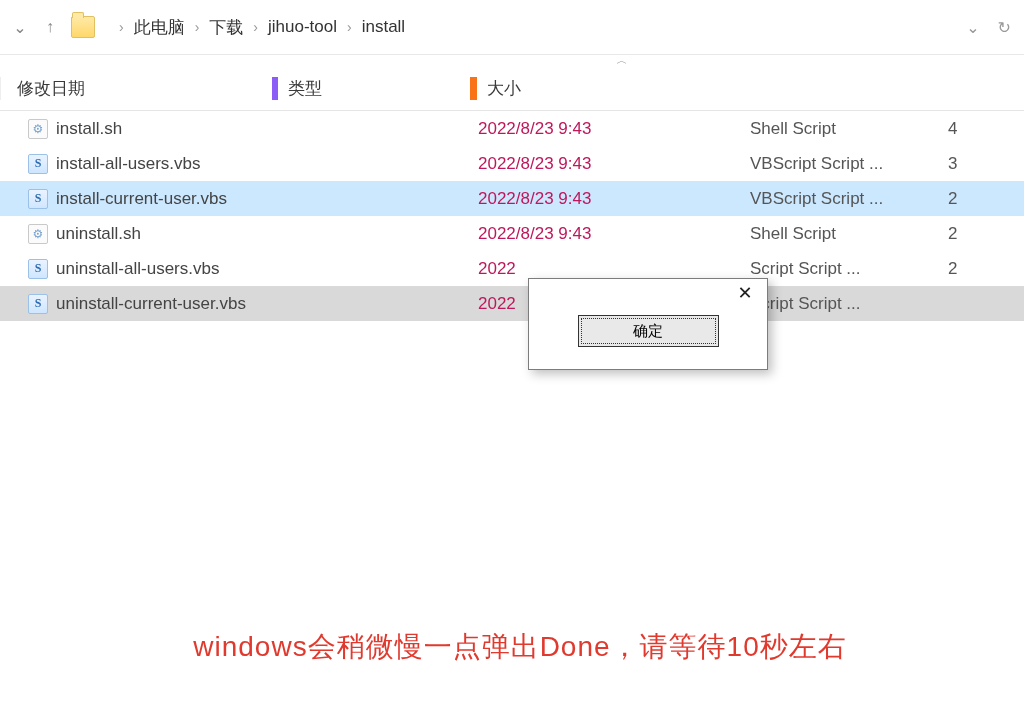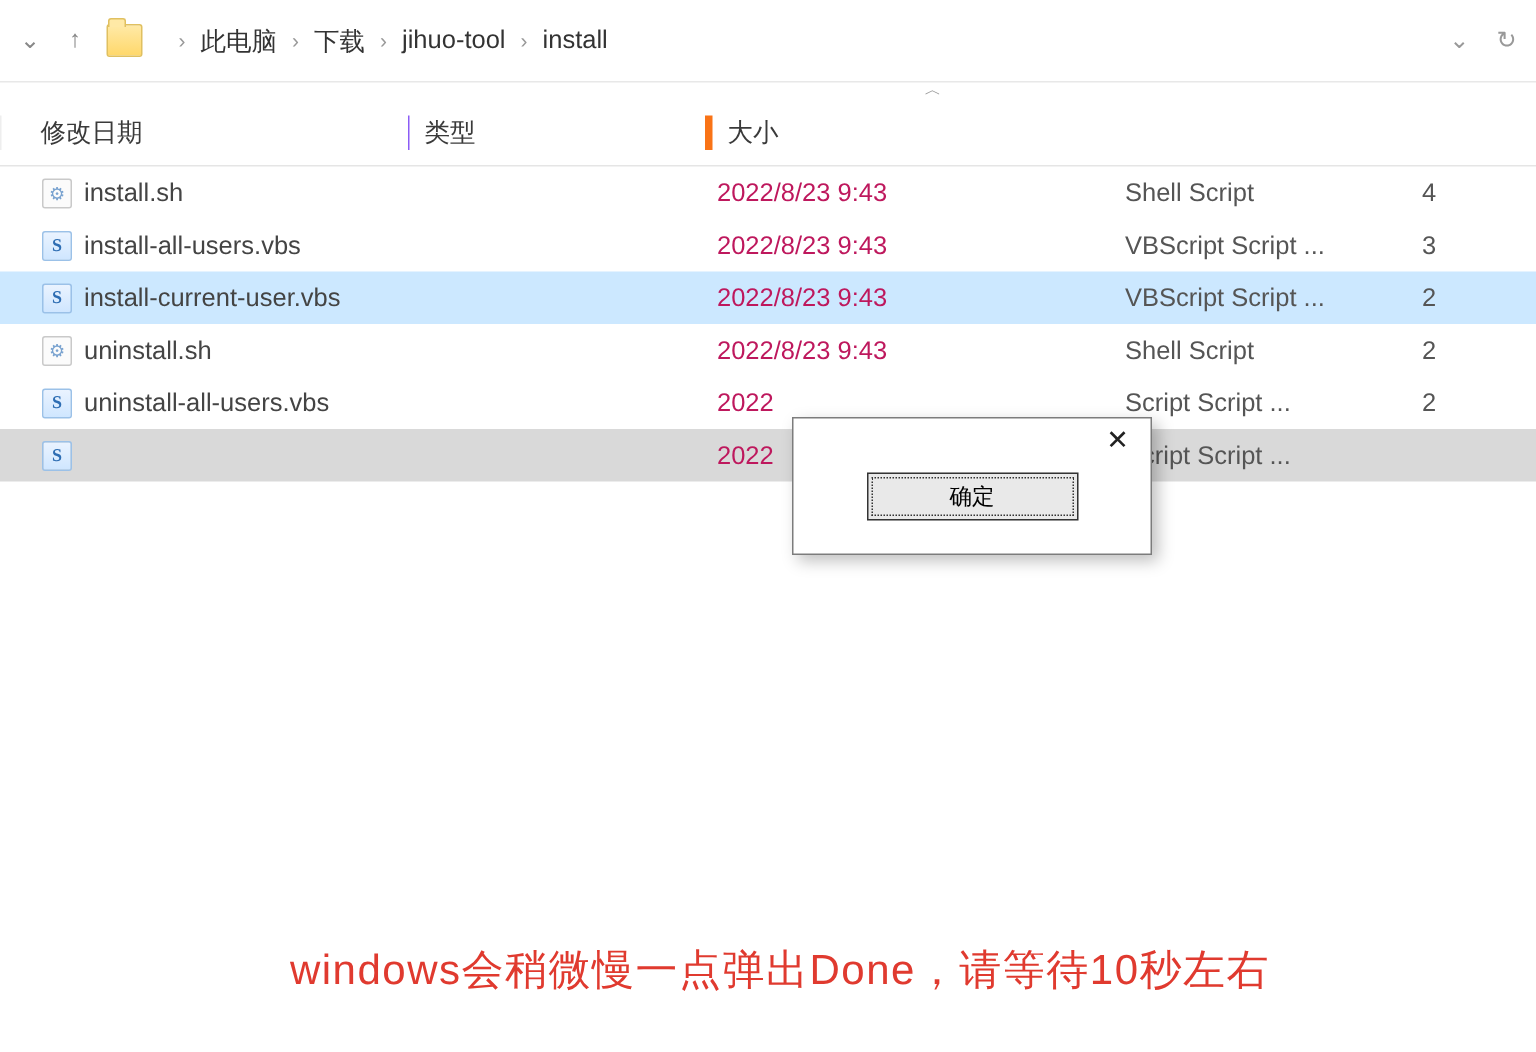--- a/index.html
+++ b/index.html
@@ -70,23 +70,23 @@
   }
   .header-row {
     display:flex;
     align-items:center;
     height: 44px;
     border-bottom: 1px solid #e5e5e5;
     color:#3a3a3a;
     font-size:17px;
   }
   .col-name  { padding-left: 28px; width: 468px; }
-  .col-date  { width: 272px; border-left:1px solid #eee; padding-left:26px;}
-  .col-type  { width: 198px; border-left:1px solid #8b5cf6; padding-left:10px;}
-  .col-size  { flex:1;       border-left:5px solid #f97316; padding-left:10px;}
+  .col-date  { width: 272px; border-left:1px solid #eee; padding-left:16px;}
+  .col-type  { width: 198px; border-left:6px solid #8b5cf6; padding-left:10px;}
+  .col-size  { flex:1;       border-left:7px solid #f97316; padding-left:10px;}
   .file-list { }
   .file-row {
     display:flex;
     align-items:center;
     height: 35px;
     font-size:17px;
     color:#444;
     cursor:pointer;
   }
   .file-row.sel-blue { background:#cce8ff; }
@@ -232,20 +232,21 @@
         <div class="ico ico-vbs">S</div>
         <span>uninstall-all-users.vbs</span>
       </div>
       <div class="f-date">2022</div>
       <div class="f-type">Script Script ...</div>
       <div class="f-size">2</div>
     </div>
     <div class="file-row sel-grey">
       <div class="f-name">
         <div class="ico ico-vbs">S</div>
+        <span>uninstall-current-user.vbs</span>
       </div>
       <div class="f-date">2022</div>
       <div class="f-type">Script Script ...</div>
       <div class="f-size"></div>
     </div>
   </div>
 
 <div class="dialog">
   <div class="dialog-titlebar">
     <div class="dialog-close">✕</div>

